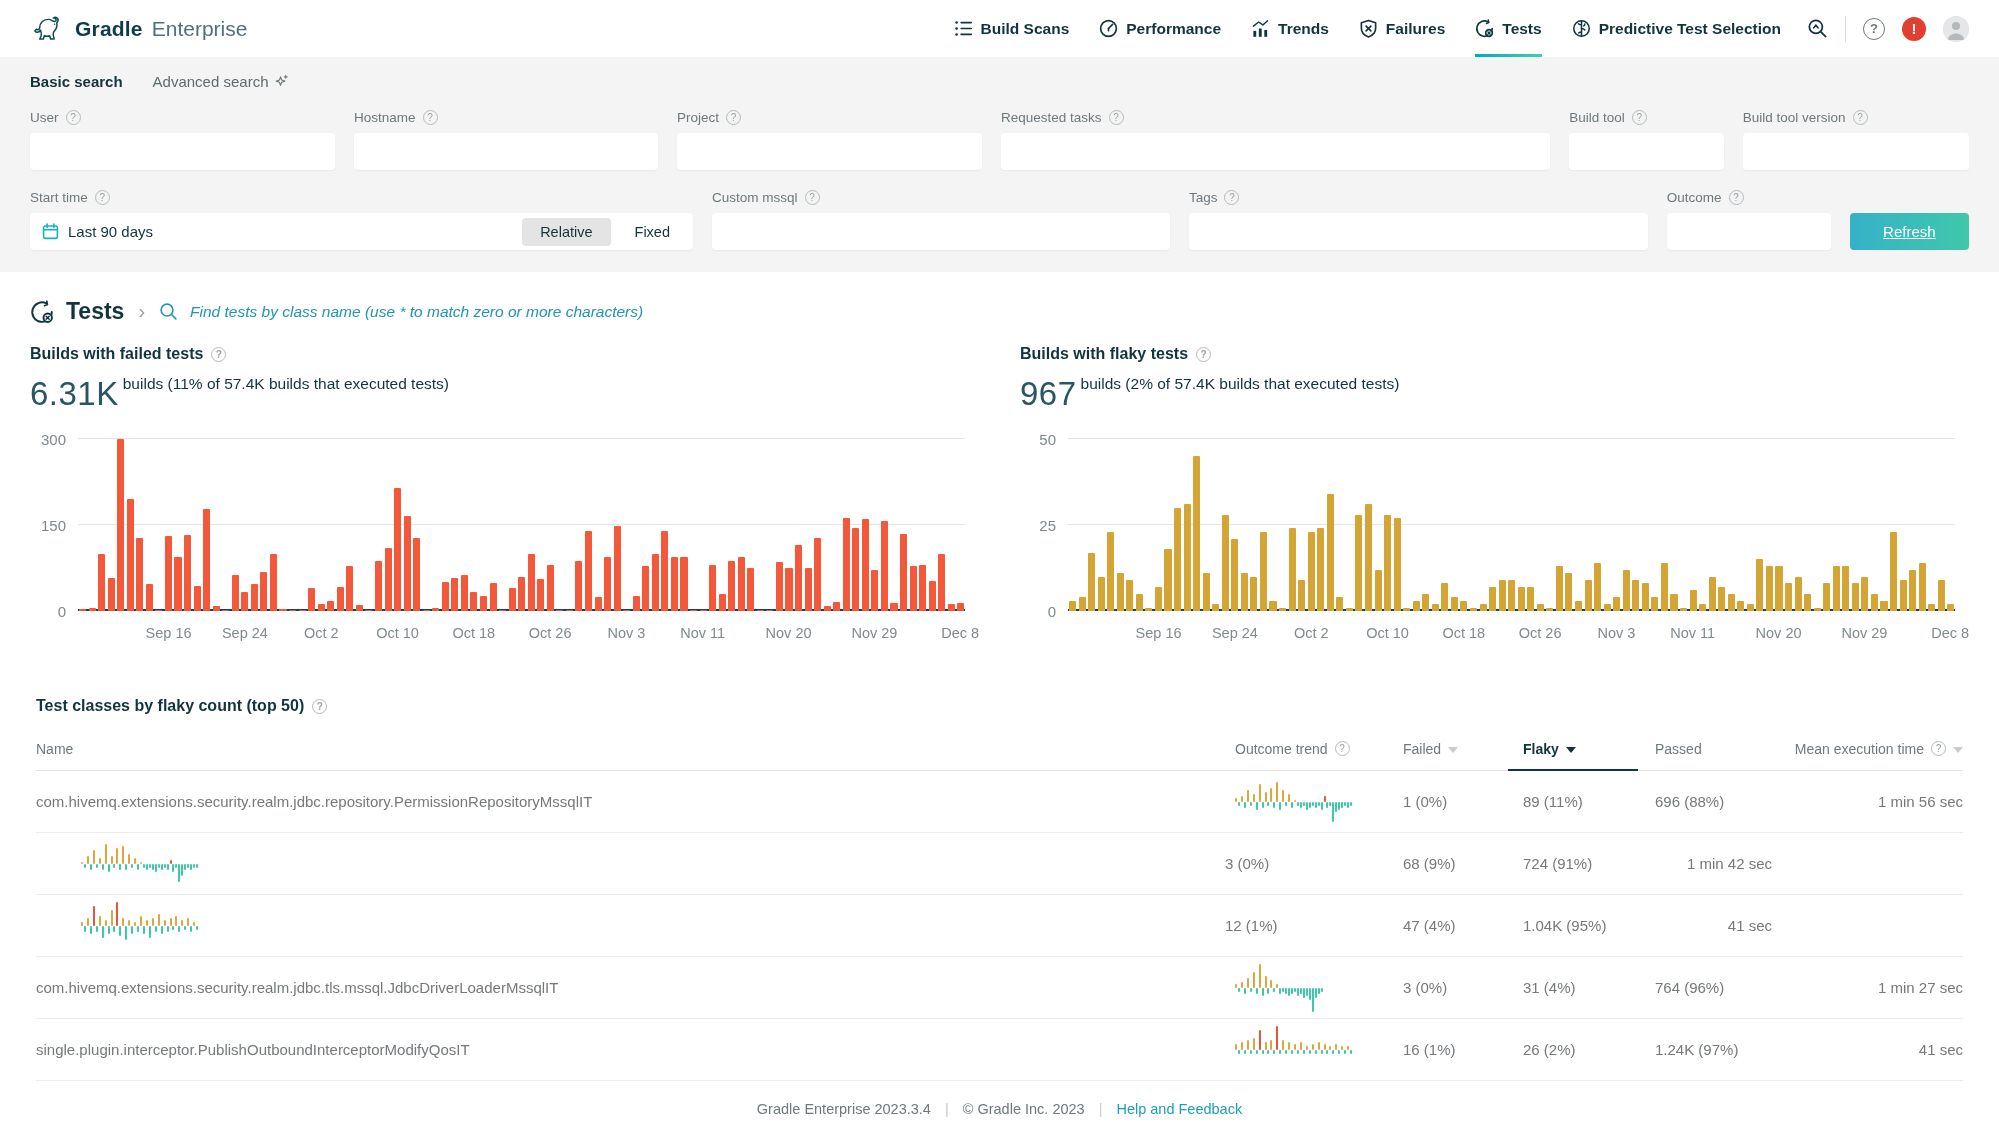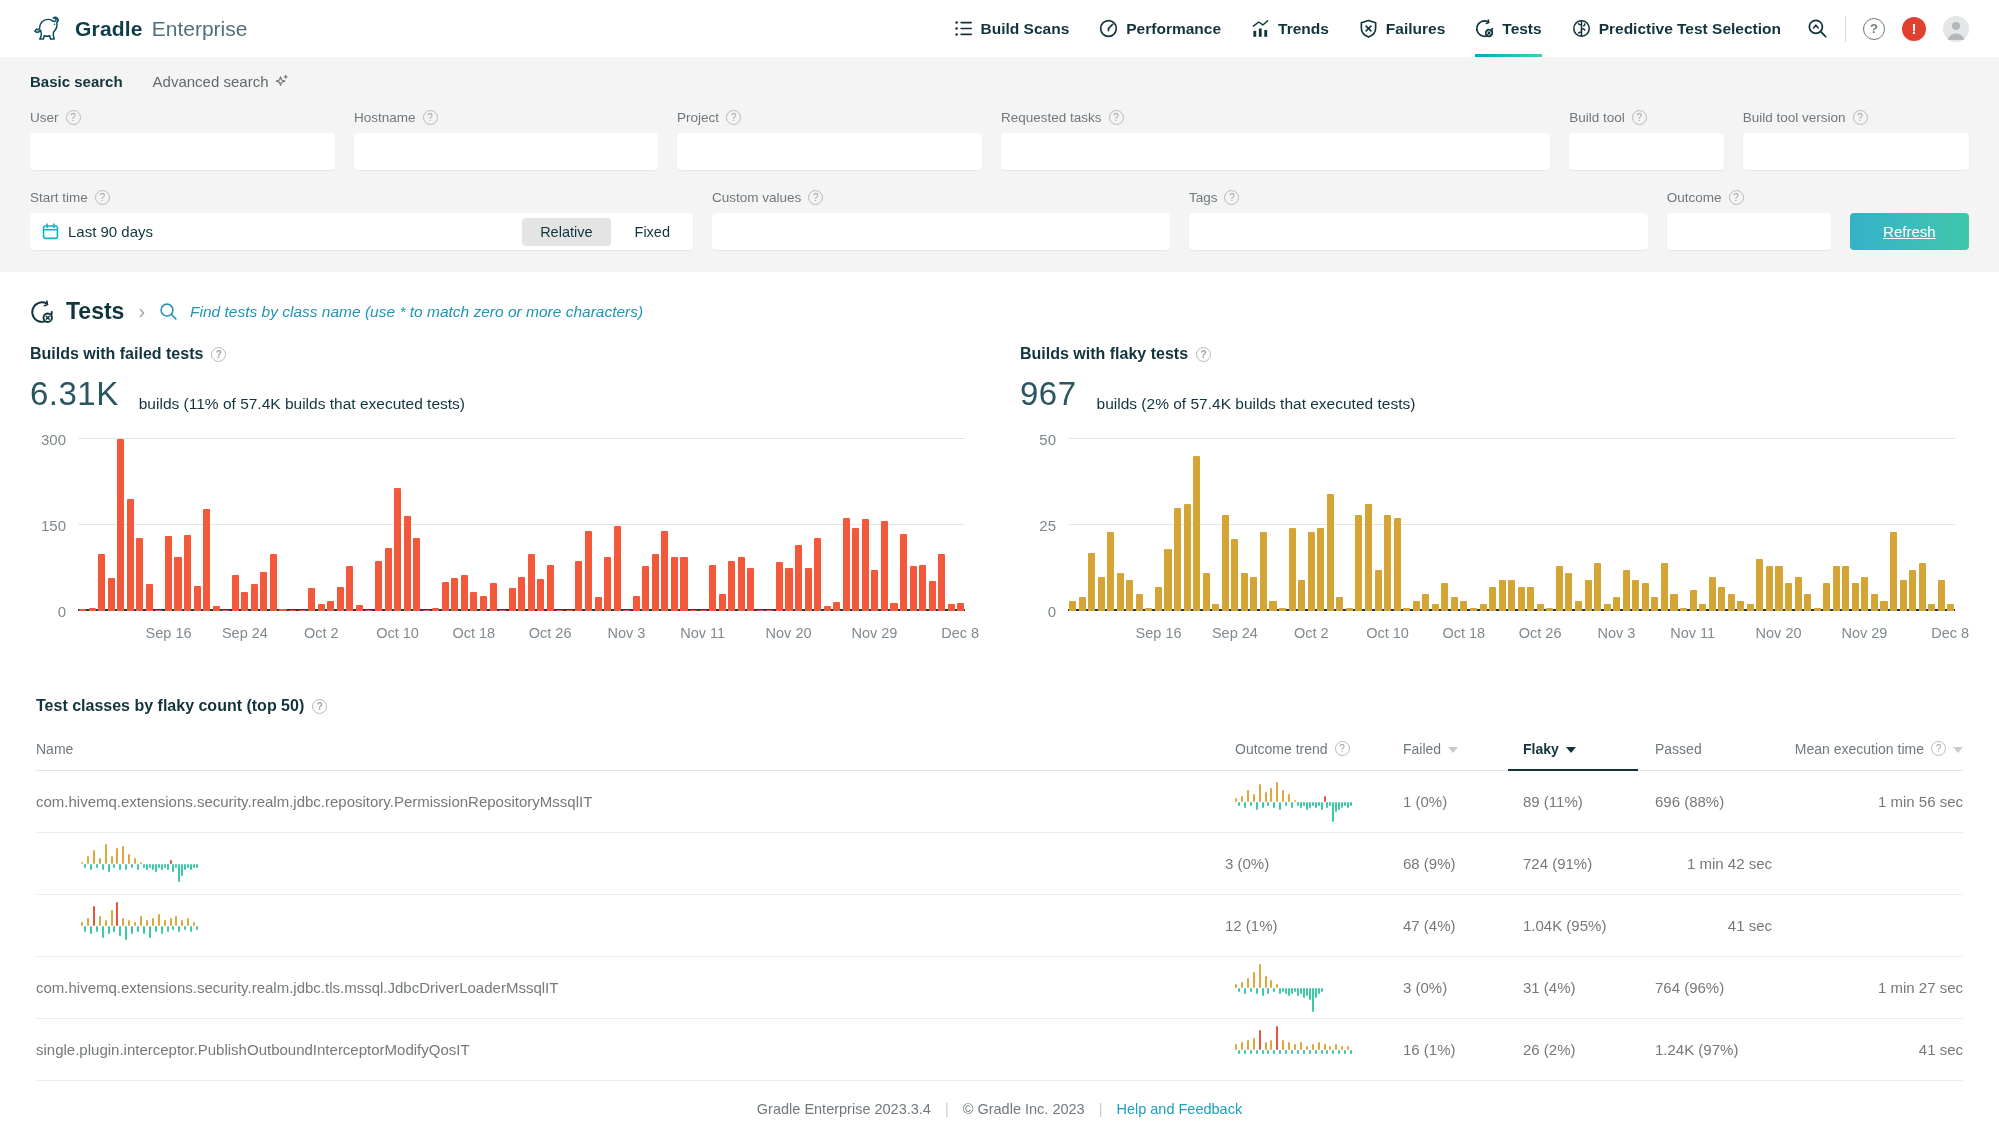--- a/index.html
+++ b/index.html
@@ -53,21 +53,21 @@
   .row2 { align-items:flex-end; }
   
   .testsrow { display:flex; align-items:center; gap:12px; padding:26px 30px 0 30px; }
   .testsrow .ptitle { font-size:23px; font-weight:bold; color:#12343d; }
   .crumb-sep { font-size:20px; color:#9ba4a7; margin:0 2px; }
   .findlink { font-size:15.5px; font-style:italic; color:#2095b3; cursor:pointer; }
   
   .charts { display:flex; gap:55px; padding:20px 19px 0 30px; }
   .chart-card { width:935px; }
   .ctitle { display:flex; align-items:center; gap:8px; font-size:16px; font-weight:bold; color:#12343d; }
-  .headline { display:flex; align-items:flex-end; gap:20px; margin-top:12px; }
+  .headline { display:flex; align-items:flex-start; gap:4px; margin-top:12px; }
   .headline .big { font-size:33px; font-weight:300; color:#2a5661; letter-spacing:.5px; }
   .headline .cap { font-size:15.5px; color:#12343d; }
   .plotwrap { margin-top:26px; margin-left:48px; position:relative; height:172px; }
   .gridline { position:absolute; left:0; right:0; height:1px; background:#e5e5e5; }
   .baseline { position:absolute; left:0; right:0; bottom:0; height:2px; background:#17424f; }
   .ytick { position:absolute; right:100%; margin-right:12px; transform:translateY(50%);
     font-size:15px; color:#7e888c; }
   .bars { position:absolute; inset:0 0 0 0; display:flex; align-items:flex-end; gap:2.5px; padding:0 1px; }
   .bar { flex:1; border-radius:1px 1px 0 0; }
   .xlabels { position:relative; height:34px; margin-left:48px; margin-top:14px; }
@@ -282,21 +282,21 @@
         </span>
         <span class="stval">Last 90 days</span>
         <span class="seg">
           <span class="segbtn selected">Relative</span>
           <span class="segbtn">Fixed</span>
         </span>
       </div>
     </div>
     <div class="field w-custom">
       <div class="flabel">
-          <span>Custom values</span>
+          <span>Custom mssql</span>
           <span class="qmark">
             <span class="qglyph">?</span>
           </span>
         </div>
       <input class="input" style="">
     </div>
     <div class="field w-tags">
       <div class="flabel">
           <span>Tags</span>
           <span class="qmark">

